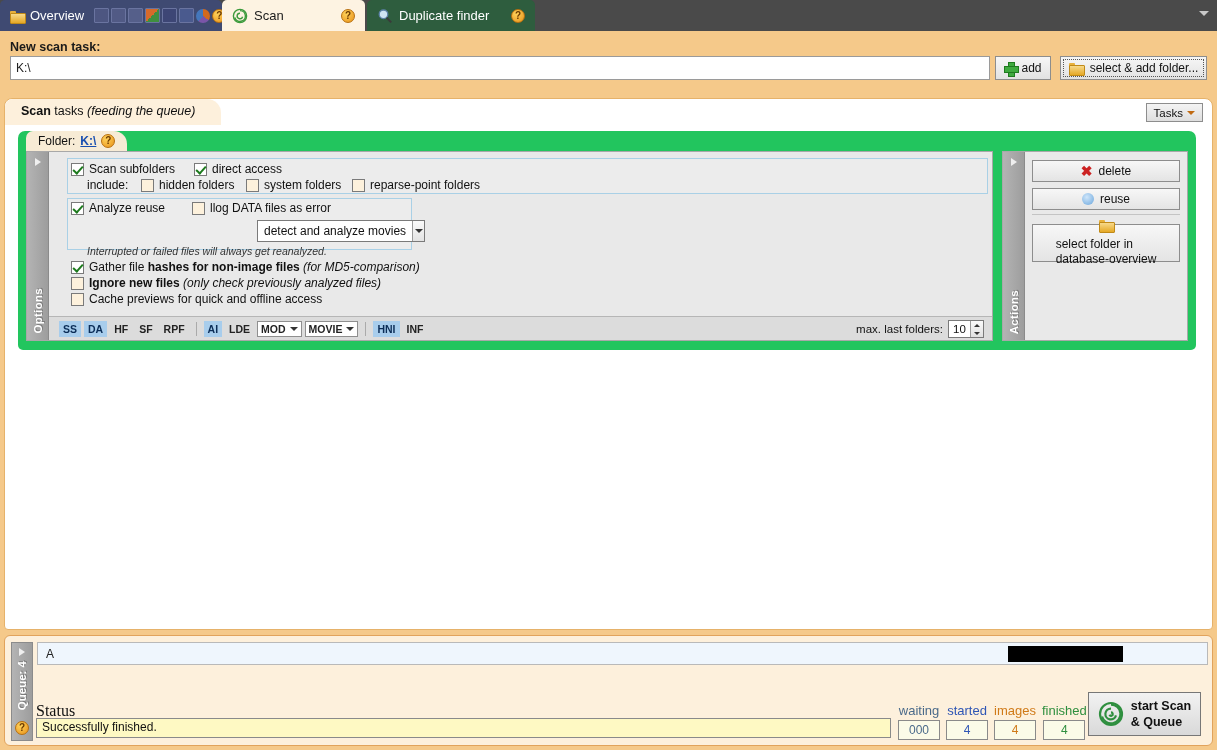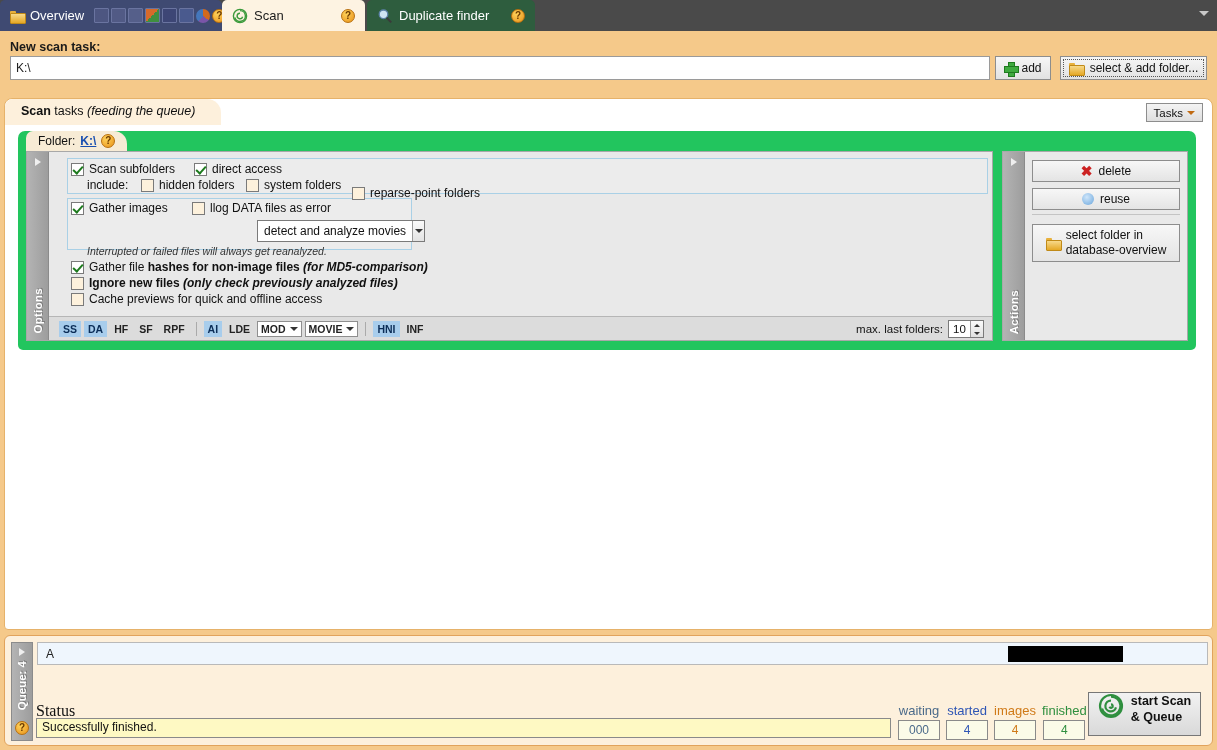--- a/index.html
+++ b/index.html
@@ -211,21 +211,21 @@
     background: #ffffff; position: relative; flex: none; margin-right: 5px;
   }
   .cb.beige { background: #fdf1dc; }
   .cb.checked::after {
     content: ""; position: absolute; left: 3px; top: 0px;
     width: 4px; height: 8px; border: solid #1d7a1d;
     border-width: 0 2px 2px 0; transform: rotate(42deg);
   }
   .lbl { font-size: 12px; color: #111; white-space: nowrap; }
   .lbl b { font-weight: bold; }
-  .lbl i { font-style: italic; font-weight: bold; }
+  .lbl i { font-style: italic; }
 
   .combo {
     position: absolute; height: 22px; background: #ffffff;
     border: 1px solid #7a7a7a; display: flex; align-items: center;
     font-size: 12px; color: #111;
   }
   .combo .txt { padding: 0 6px; flex: 1; white-space: nowrap; }
   .combo .btnarrow {
     width: 18px; height: 100%; border-left: 1px solid #9a9a9a;
     background: linear-gradient(#fafafa,#e3e3e3);
@@ -351,21 +351,21 @@
   .counter { display: flex; flex-direction: column; align-items: center; }
   .counter .cname { font-size: 13px; margin-bottom: 2px; }
   .counter .cval {
     width: 42px; height: 20px; background: #fbfbe8; border: 1px solid #8a8a8a;
     display: flex; align-items: center; justify-content: center;
     font-size: 12px;
   }
   .btn-start {
     position: absolute; left: 1088px; top: 692px; width: 113px; height: 44px;
     background: linear-gradient(#f2f2f2,#d9d9d9); border: 1px solid #777;
-    display: flex; align-items: flex-start; justify-content: center; gap: 7px;
+    display: flex; align-items: center; justify-content: center; gap: 7px;
   }
   .btn-start .two {
     display: flex; flex-direction: column; font-weight: bold;
     font-size: 12.5px; color: #111; line-height: 16px;
   }
 </style>
 </head>
 <body>
 
 <div id="app">
@@ -474,28 +474,28 @@
             <span class="lbl">include:</span>
           </div>
           <div class="cbrow" style="left:92px; top:26px;">
             <span class="cb beige"></span>
             <span class="lbl">hidden folders</span>
           </div>
           <div class="cbrow" style="left:197px; top:26px;">
             <span class="cb beige"></span>
             <span class="lbl">system folders</span>
           </div>
-          <div class="cbrow" style="left:303px; top:34px;text-align:center;">
+          <div class="cbrow" style="left:303px; top:26px;text-align:center;">
             <span class="cb beige"></span>
             <span class="lbl">reparse-point folders</span>
           </div>
 
           <div class="cbrow" style="left:22px; top:49px;">
             <span class="cb checked"></span>
-            <span class="lbl">Gather images</span>
+            <span class="lbl">Analyze reuse</span>
           </div>
           <div class="cbrow" style="left:143px; top:49px;">
             <span class="cb beige"></span>
             <span class="lbl">llog DATA files as error</span>
           </div>
 
           <div class="combo" style="left:208px; top:68px; width:168px;">
             <span class="txt">detect and analyze movies</span>
             <span class="btnarrow">
                 <span class="caret-sm"></span>
@@ -560,21 +560,21 @@
         <div class="act-content">
           <div class="actbtn">
             <span class="x-icon">✖</span>
             <span>delete</span>
           </div>
           <div class="actbtn">
             <span class="recycle-icon"></span>
             <span>reuse</span>
           </div>
           <div class="act-divider"></div>
-          <div class="actbtn tall" style="margin-top:14px;">
+          <div class="actbtn tall" style="margin-top:14px;flex-direction:column;">
             <span class="folder-glyph"></span>
             <span class="two">
               <span>select folder in</span>
               <span>database-overview</span>
             </span>
           </div>
         </div>
       </div>
 
     </div>

